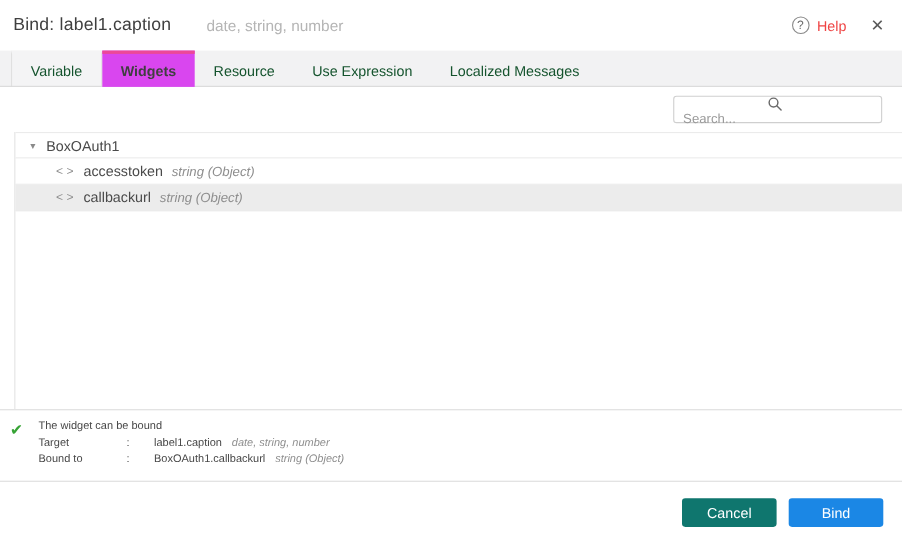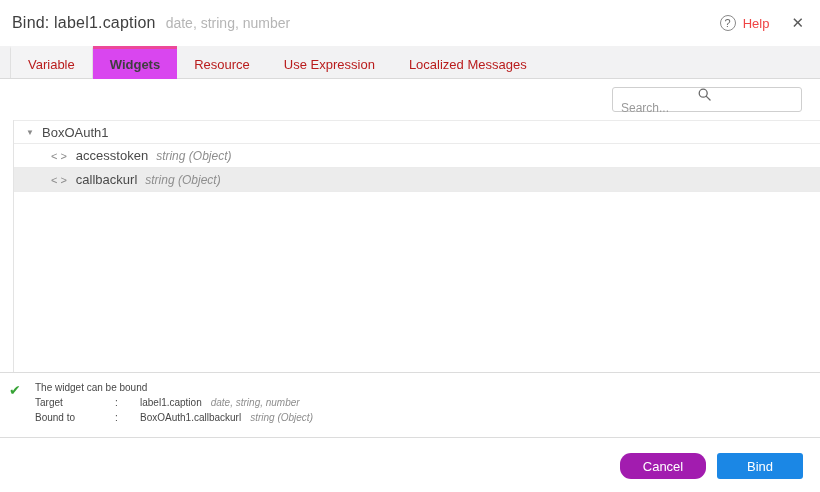--- a/index.html
+++ b/index.html
@@ -1,33 +1,33 @@
 <!DOCTYPE html>
 <html><head>
 <meta charset="utf-8">
 <style>
   * { margin:0; padding:0; box-sizing:border-box; }
   html,body { width:820px; height:492px; background:#fff; font-family:"Liberation Sans","DejaVu Sans",sans-serif; overflow:hidden; }
 
   .dialog { width:820px; height:492px; background:#fff; display:flex; flex-direction:column; }
 
   
-  .header { height:46px; display:flex; align-items:center; padding:0 16px 0 12px; background:#fff; flex:none; }
+  .header { height:46px; display:flex; align-items:center; padding:0 16px 0 12px; background:#fff; flex:none;gap:22px; }
   .title { font-size:16px; color:#3f3f3f; letter-spacing:.2px; }
   .title-hint { font-size:14px; color:#b5b5b5; margin-left:10px; }
   .header-right { margin-left:auto; display:flex; align-items:center; }
   .help-wrap { display:flex; align-items:center; cursor:pointer; }
   .help-icon { width:16px; height:16px; border:1px solid #8a8a8a; border-radius:50%; font-size:11px; color:#6a6a6a; display:flex; align-items:center; justify-content:center; }
   .help-label { font-size:13px; color:#ef4444; margin-left:7px; }
   .close-icon { font-size:15px; color:#5a5a5a; margin-left:22px; cursor:pointer; }
 
   
   .tabbar { height:33px; background:#f2f2f3; display:flex; padding-left:10px; position:relative; flex:none; }
   .tabbar::after { content:""; position:absolute; left:0; right:0; bottom:0; height:1px; background:#dadada; z-index:0; }
-  .tab { padding:0 17px; display:flex; align-items:center; font-size:13px; color:#b91c1c; border-top:3px solid transparent; cursor:pointer; position:relative; }
+  .tab { padding:0 17px; display:flex; align-items:center; font-size:13px; color:#14532d; border-top:3px solid transparent; cursor:pointer; position:relative; }
   .tab-variable { background:#f4f4f5; border-left:1px solid #e0e0e0; border-right:1px solid #e0e0e0; }
   .tab.active { background:#d946ef; border-top:3px solid #ec4899; font-weight:bold; color:#3f3f3f; z-index:1; }
 
   
   .toolbar { height:41px; position:relative; flex:none; }
   .search-box { position:absolute; right:18px; top:8px; width:190px; height:25px; border:1px solid #cfcfcf; border-radius:3px; background:#fff; display:flex; align-items:center; padding:0 8px;flex-direction:column; }
   .search-icon { flex:none; width:13px; height:13px; margin-right:6px; }
   .search-input { border:none; outline:none; font-size:12px; color:#444; width:100%; font-family:"Liberation Sans","DejaVu Sans",sans-serif; background:transparent; }
   .search-input::placeholder { color:#9a9a9a; }
 
@@ -48,21 +48,21 @@
   .status-lines { margin-left:35px; font-size:10px; color:#474747; }
   .status-msg { line-height:15px; margin-bottom:0; }
   .status-row { display:flex; line-height:15px;align-items:center; }
   .status-label { width:80px; flex:none; }
   .status-colon { width:25px; flex:none; }
   .status-hint { font-style:italic; color:#8e8e8e; margin-left:9px; }
 
   
   .button-bar { border-top:1px solid #dcdcdc; flex:1; display:flex; justify-content:flex-end; align-items:flex-start; padding:15px 17px 0 0; gap:11px; }
   .btn { width:86px; height:26px; border:none; border-radius:3px; font-size:13px; color:#fff; cursor:pointer; font-family:"Liberation Sans","DejaVu Sans",sans-serif; }
-  .btn-cancel { background:#a21caf;border-radius:11px; }
+  .btn-cancel { background:#0f766e; }
   .btn-bind { background:#1b87e5; }
 </style>
 </head>
 <body>
 
 <div class="dialog">
 
   <div class="header">
     <span class="title">Bind: label1.caption</span>
     <span class="title-hint">date, string, number</span>

